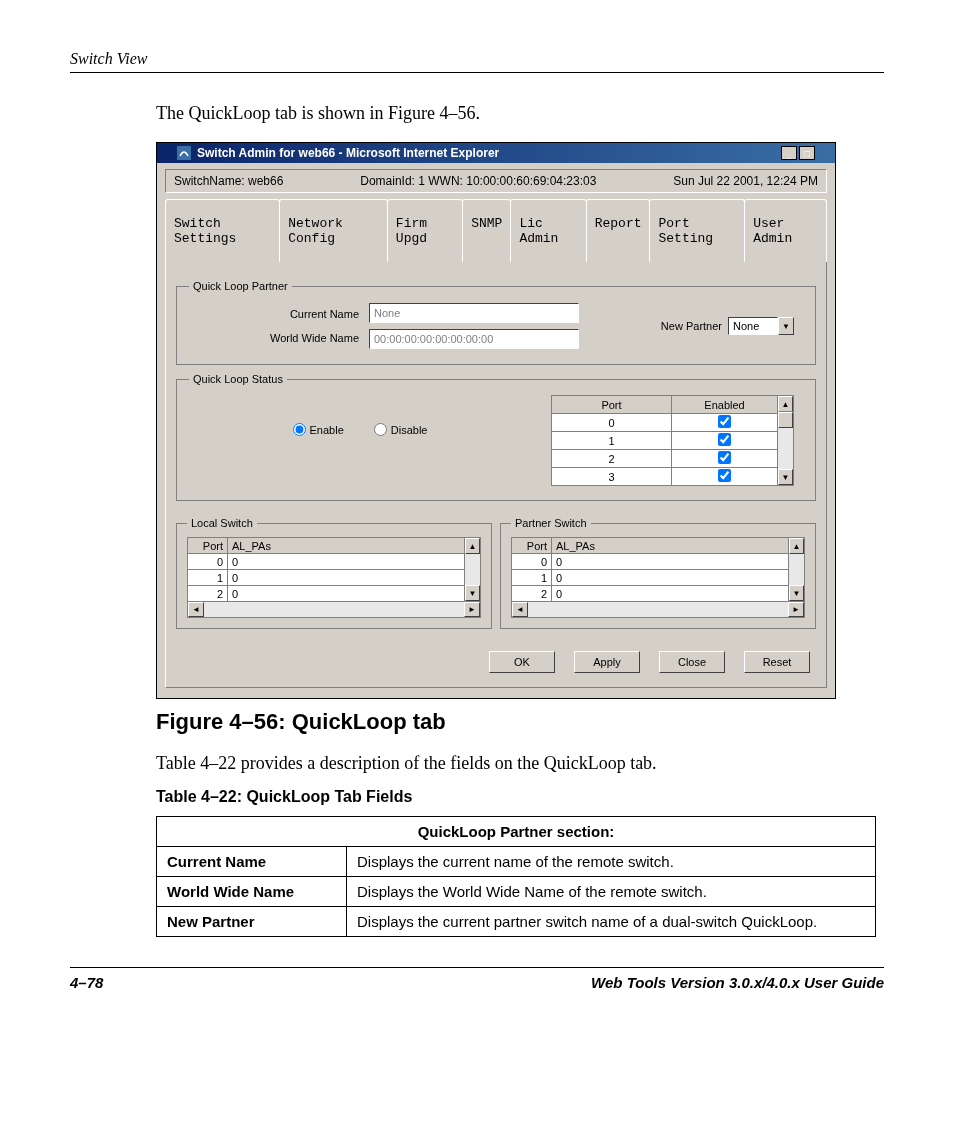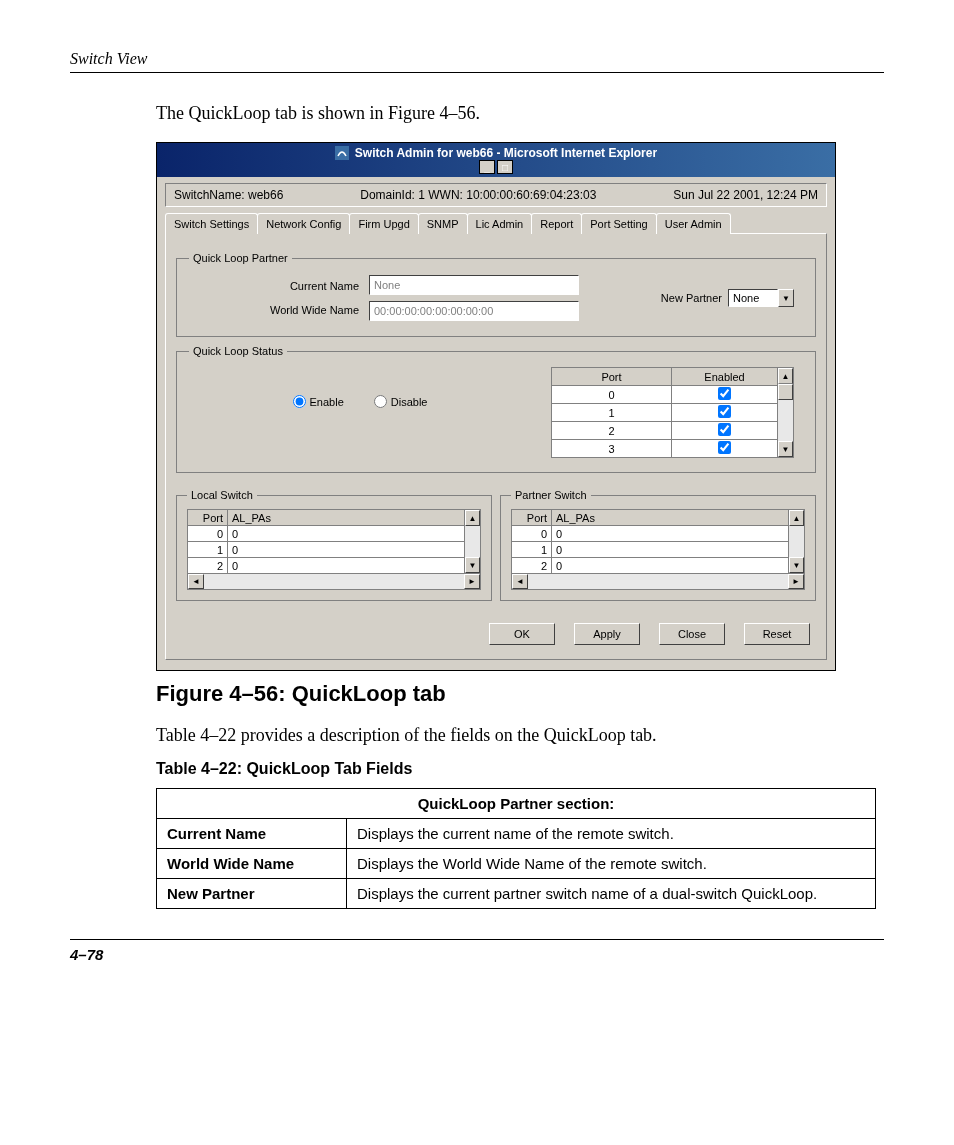--- a/index.html
+++ b/index.html
@@ -27,33 +27,33 @@
     border: 1px solid #000;
     background: #d4d0c8;
     font-family: Tahoma, Arial, sans-serif;
     font-size: 12px;
     color: #000;
   }
   .titlebar {
     background: linear-gradient(to right,#0a246a,#3a6ea5);
     color:#fff;
     font-weight:bold;
-    padding:3px 13px;
-    display:flex; align-items:center; justify-content:space-between;flex-direction:column;
+    padding:3px 20px;
+    display:flex; align-items:center; justify-content:space-between;
   }
   .titlebar .title-text { display:flex; align-items:center; gap:6px;}
   .titlebar svg{flex:none;}
   .win-controls { display:flex; gap:2px; }
   .win-btn{ width:16px;height:14px;background:#d4d0c8;border:1px solid #000;display:flex;align-items:center;justify-content:center;font-size:10px;}
   .content{ padding:6px 8px 10px 8px;}
   .info-row{ display:flex; justify-content:space-between;border:1px solid #808080;border-right-color:#fff;border-bottom-color:#fff;background:#d4d0c8;padding:4px 8px;margin-bottom:6px;font-size:12px;}
 
   .tabstrip{ position:relative; }
   .tabs-row{ display:flex; }
-  .tab{ background:#d4d0c8;border:1px solid #808080;border-bottom:none;border-right-color:#fff;border-top-color:#fff;border-left-color:#fff;padding:4px 8px;font-size:11px;border-radius:3px 3px 0 0;position:relative;}
+  .tab{ background:#d4d0c8;border:1px solid #808080;border-bottom:none;border-right-color:#fff;border-top-color:#fff;border-left-color:#fff;padding:16px 8px;font-size:13px;border-radius:3px 3px 0 0;position:relative;font-family:Liberation Mono, monospace;}
   .tabs-row .tab + .tab{ margin-left:-1px;}
   .tab.active{background:#d4d0c8;border:1px solid #000;border-bottom:1px solid #d4d0c8;z-index:2;border-top-color:#fff;border-left-color:#fff;border-right-color:#404040;}
   .tab-body{ border:1px solid #808080;border-top-color:#fff;border-left-color:#fff;background:#d4d0c8;padding:10px; margin-top:-1px;}
 
   fieldset.group{ border:1px solid #808080; margin:8px 0; padding:10px 21px 14px 12px; position:relative; }
   fieldset.group legend{ font-size:11px; padding:0 4px; }
 
   .qlp-row{ display:flex; align-items:center; }
   .qlp-labels{ width:170px; text-align:right; font-size:11px; }
   .qlp-labels div{ height:24px; line-height:24px; }
@@ -341,13 +341,14 @@
       <tr>
         <td class="key">New Partner</td>
         <td>Displays the current partner switch name of a dual-switch QuickLoop.</td>
       </tr>
     </tbody>
 </table>
 
 <hr class="rule-bottom">
 <div class="footer">
   <span>4–78</span>
+  <span>Web Tools Version 3.0.x/4.0.x User Guide</span>
 </div>
 
 </body></html>

